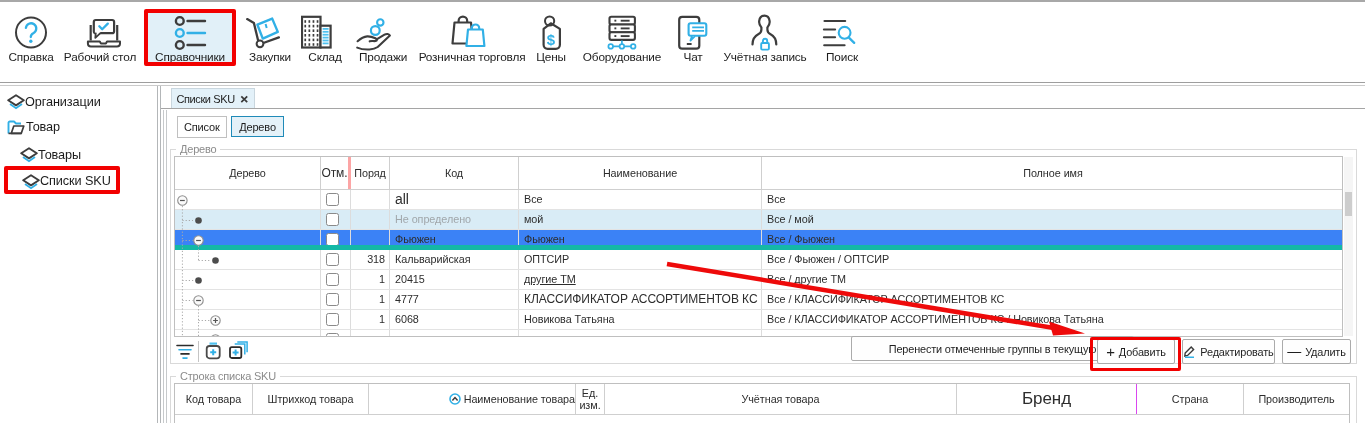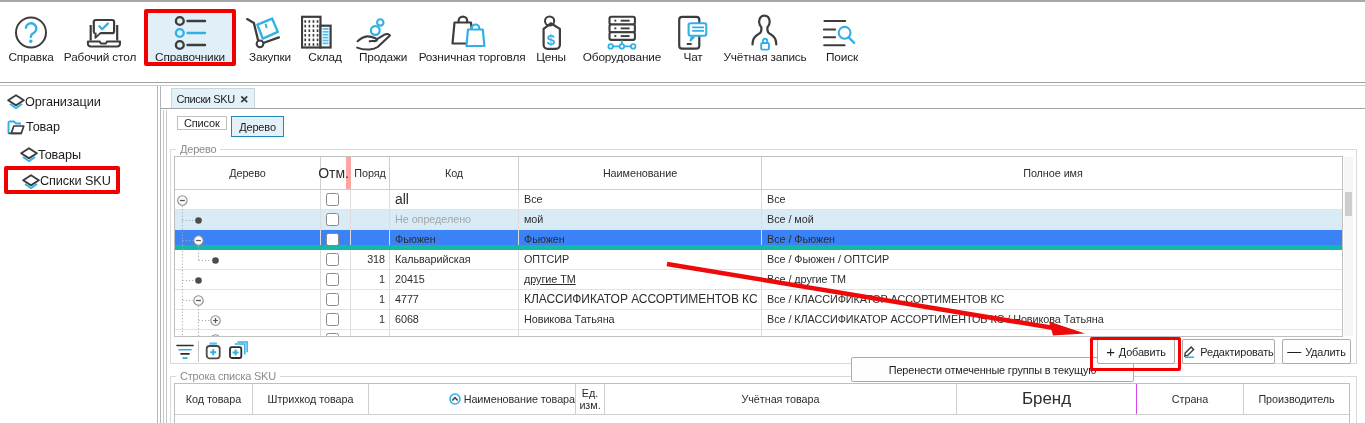--- a/index.html
+++ b/index.html
@@ -204,37 +204,37 @@
 <div class="ab" style="left:163px;top:110px;width:1px;height:313px;background:#c6c9cb"></div>
 <div class="ab" style="left:166px;top:110px;width:1px;height:313px;background:#c6c9cb"></div>
 
 <div class="ab" style="left:171px;top:88px;width:84px;height:21px;background:#e3f1f9;border:1px solid #c9d6de;border-bottom:none;
      font-size:11px;letter-spacing:-0.15px;color:#1c1c1c;display:flex;align-items:center;padding-left:4.5px;letter-spacing:-0.4px !important">Списки SKU</div>
 <svg class="ab" style="left:239.5px;top:95px" width="9" height="9" viewBox="0 0 9 9">
 <path d="M1.3 1.3 L7.2 7.2 M7.2 1.3 L1.3 7.2" stroke="#3a3a3a" stroke-width="1.7"></path>
     </svg>
 <div class="ab" style="left:161px;top:108px;width:1204px;height:1px;background:#a5a5a5"></div>
 
-<div class="ab" style="left:176.5px;top:116px;width:50.5px;height:14px;background:#fff;border:1px solid #c0c0c0;
+<div class="ab" style="left:176.5px;top:116px;width:50.5px;height:22px;background:#fff;border:1px solid #c0c0c0;
      font-size:11px;letter-spacing:-0.15px;color:#1c1c1c;display:flex;align-items:center;justify-content:center">Список</div>
 <div class="ab" style="left:231px;top:116px;width:53px;height:21px;background:#e4f1f8;border:1.5px solid #1f8ab8;
      font-size:11px;letter-spacing:-0.15px;color:#1c1c1c;display:flex;align-items:center;justify-content:center">Дерево</div>
 
 <div class="fs" style="left:170px;top:149px;width:1187px;height:215px">
       <span class="lg">Дерево</span>
     </div>
 
 <div class="fs" style="left:170px;top:376px;width:1187px;height:60px;border-bottom:none">
       <span class="lg">Строка списка SKU</span>
     </div>
 
 <div class="ab" id="t1" style="left:174px;top:156px;width:1169px;height:181px;border:1px solid #bfbfbf;background:#fff;overflow:hidden">
       <div style="display:flex;height:33px;border-bottom:1px solid #cfcfcf">
         <div style="width:146px;flex:none;border-right:1px solid #cfcfcf;display:flex;align-items:center;justify-content:center;font-size:10.8px;letter-spacing:-0.05px">Дерево</div>
-        <div style="width:30px;flex:none;border-right:5px solid #fca5a5;display:flex;align-items:center;justify-content:center;font-size:14px;letter-spacing:-0.05px">Отм.</div>
+        <div style="width:30px;flex:none;border-right:3px solid #fca5a5;display:flex;align-items:center;justify-content:center;font-size:12px;letter-spacing:-0.05px">Отм.</div>
         <div style="width:39px;flex:none;border-right:1px solid #cfcfcf;display:flex;align-items:center;justify-content:center;font-size:10.8px;letter-spacing:-0.05px">Поряд</div>
         <div style="width:129px;flex:none;border-right:1px solid #cfcfcf;display:flex;align-items:center;justify-content:center;font-size:10.8px;letter-spacing:-0.05px">Код</div>
         <div style="width:243px;flex:none;border-right:1px solid #cfcfcf;display:flex;align-items:center;justify-content:center;font-size:10.8px;letter-spacing:-0.05px">Наименование</div>
         <div style="width:582px;flex:none;border-right:none;display:flex;align-items:center;justify-content:center;font-size:10.8px;letter-spacing:-0.05px">Полное имя</div>
       </div>
       <div style="display:flex;height:20px;border-bottom:1px solid #e3e3e3;background:#fff">
         <div style="width:146px;flex:none;border-right:1px solid #dcdcdc;overflow:hidden;white-space:nowrap;font-size:10.8px;letter-spacing:-0.05px;line-height:19px;"></div>
         <div style="width:30px;flex:none;border-right:1px solid #dcdcdc;overflow:hidden;white-space:nowrap;font-size:10.8px;letter-spacing:-0.05px;line-height:19px;">
           <div style="width:13px;height:13px;border:1px solid #8a8a8a;border-radius:2.5px;margin:3px 0 0 5px;background:#fff"></div>
         </div>
@@ -356,21 +356,21 @@
 <path d="M4.5 1.6 h7.5" stroke="#4fc1ef" stroke-width="2.2"></path>
 <rect x="1.7" y="4" width="13" height="12.3" rx="2.8" fill="#fff" stroke="#4a4a4a" stroke-width="1.8"></rect>
 <path d="M8.2 7.2 v6 M5.2 10.2 h6" stroke="#31b0e6" stroke-width="2"></path>
     </svg>
 <svg class="ab" style="left:229px;top:341px" width="19" height="19" viewBox="0 0 19 19">
 <path d="M5.7 3.1 H15.8 V13.5 M8.3 0.9 H18.1 V11.2" stroke="#31b0e6" stroke-width="1.5" fill="none"></path>
 <rect x="1" y="6.2" width="11.3" height="10.8" rx="1.8" fill="#fff" stroke="#2c2c2c" stroke-width="1.8"></rect>
 <path d="M6.6 8.6 v6 M3.6 11.6 h6" stroke="#31b0e6" stroke-width="2"></path>
     </svg>
 
-<div class="btn" style="left:851px;top:357px;width:283px">Перенести отмеченные группы в текущую</div>
+<div class="btn" style="left:851px;top:336px;width:283px">Перенести отмеченные группы в текущую</div>
 <div class="btn" style="left:1097px;top:339px;width:78px"><span style="font-size:15px;margin-right:4px;font-weight:400">+</span>Добавить</div>
 <div class="btn" style="left:1182px;top:339px;width:93px"><svg width="13" height="13" viewBox="0 0 13 13" style="margin-right:4px">
 <path d="M2.2 8 L8.2 2 L10.6 4.4 L4.6 10.4 L1.8 11 Z" fill="none" stroke="#3a3a3a" stroke-width="1.4"></path>
 <path d="M2 12.3 h9" stroke="#31b0e6" stroke-width="1.6"></path>
       </svg>Редактировать</div>
 <div class="btn" style="left:1282px;top:339px;width:69px"><span style="font-size:14px;margin-right:4px;margin-top:-2px">—</span>Удалить</div>
 
 <div class="ab" id="t2" style="left:174px;top:383px;width:1176px;height:40px;border:1px solid #bfbfbf;border-bottom:none;background:#fff">
       <div style="display:flex;height:31px;border-bottom:1px solid #cfcfcf">
         <div style="width:78px;flex:none;border-right:1px solid #cfcfcf;display:flex;align-items:center;justify-content:center;font-size:10.8px;letter-spacing:-0.05px;overflow:hidden;">Код товара</div>

